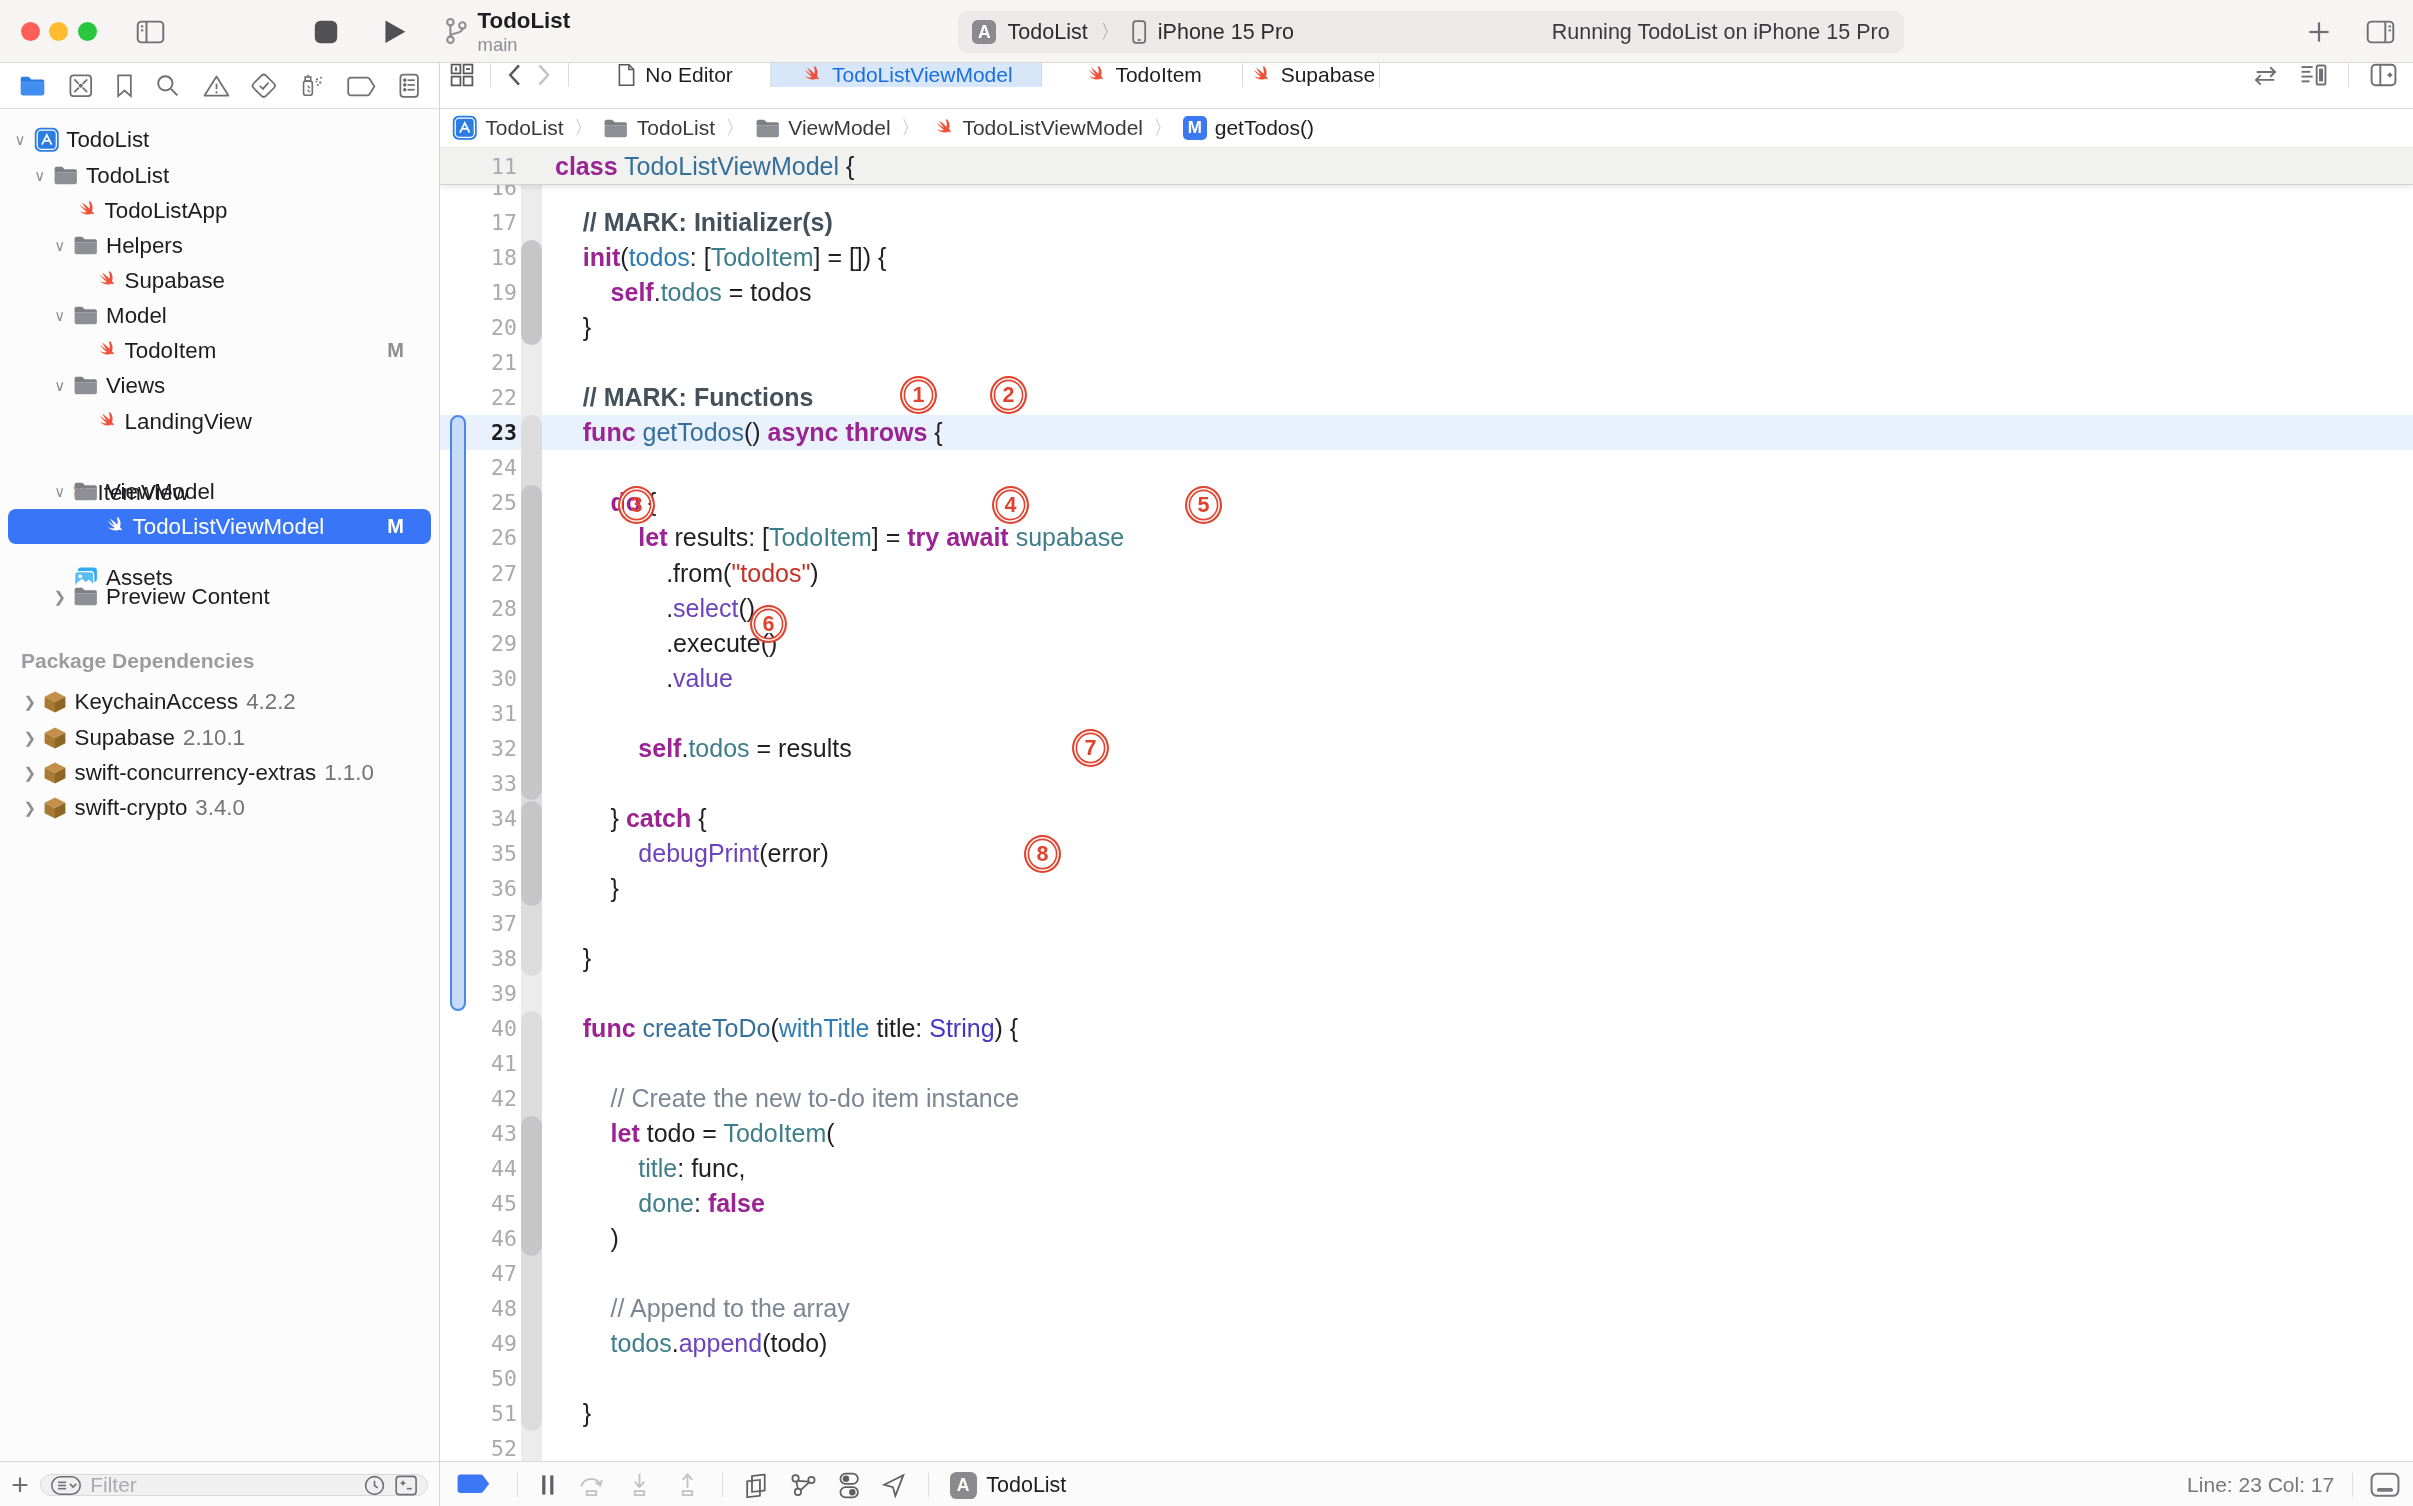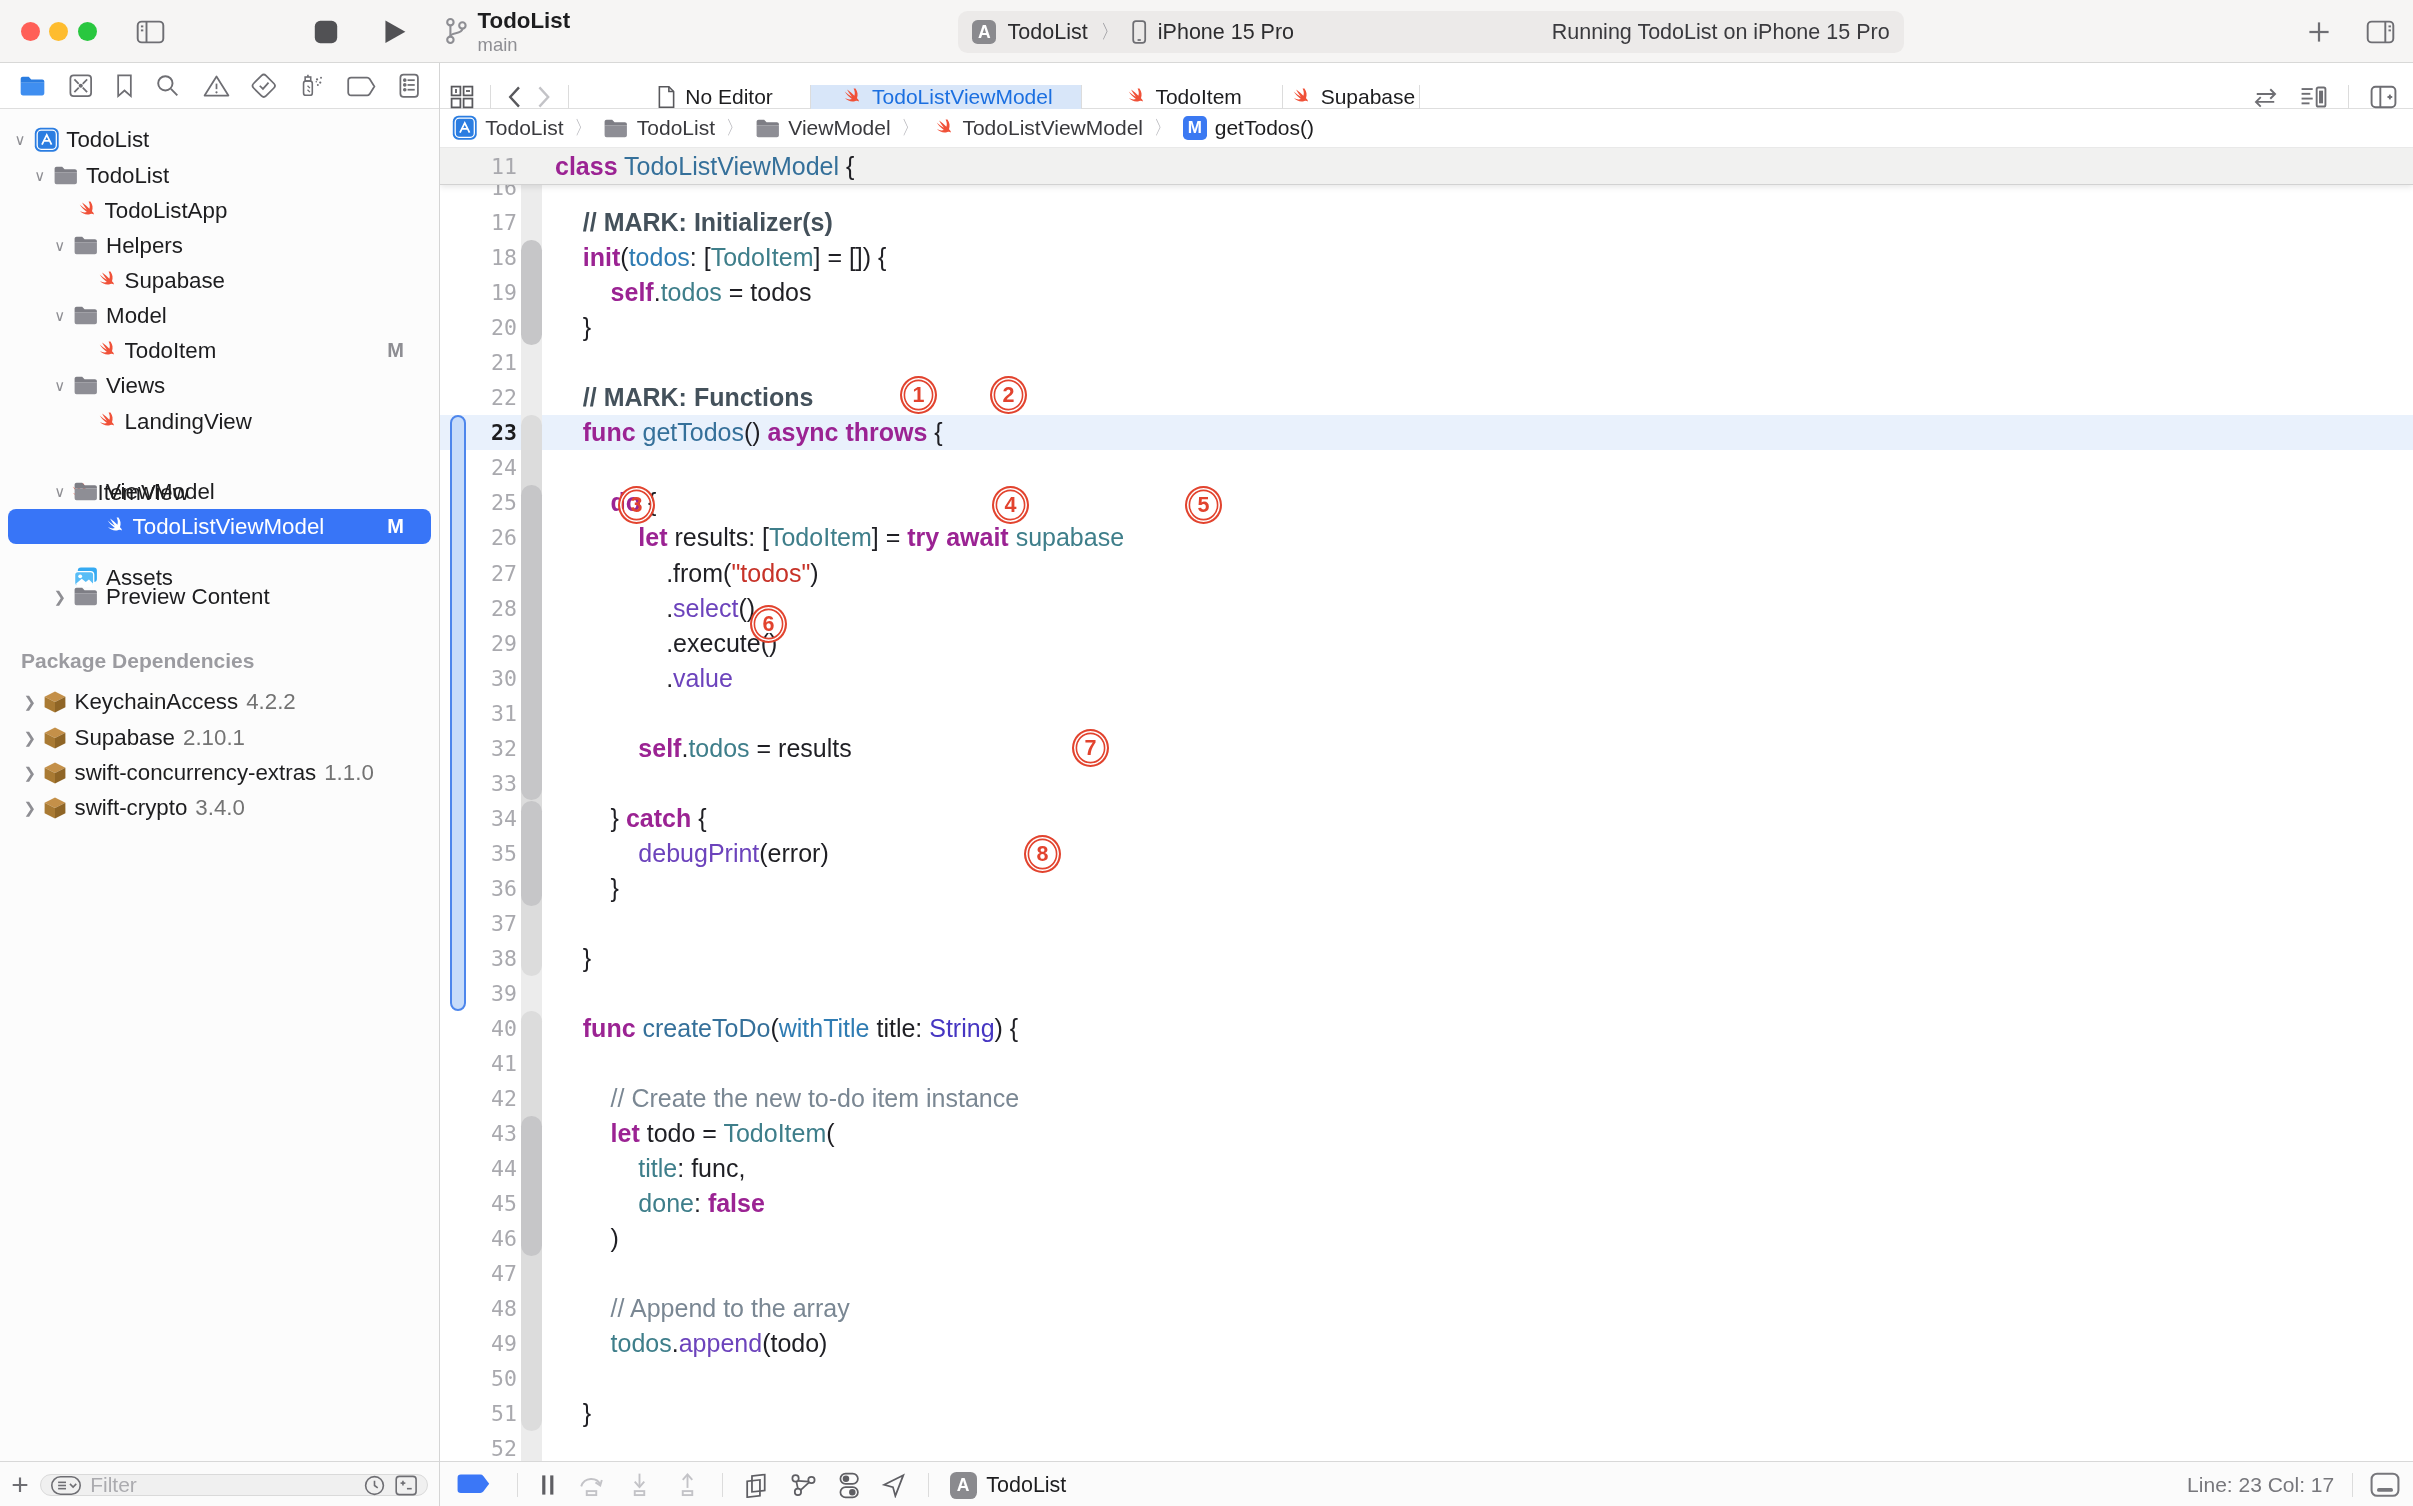--- a/index.html
+++ b/index.html
@@ -17,21 +17,21 @@
   #window-subtitle{font-size:18.4px;color:#8e8e93;}
   #scheme-pill{position:absolute;left:958px;top:11.2px;width:946px;height:42px;border-radius:9.6px;background:#eceae9;display:flex;align-items:center;padding:0 14.4px;gap:11.2px;}
   .pill-label{font-size:21.5px;color:#2c2c2e;}
   .pill-chev{font-size:19px;color:#98989d;margin:0 1.6px;}
   #scheme-status{margin-left:auto;font-size:21.5px;color:#3a3a3e;}
   #titlebar-right{position:absolute;right:17.6px;top:0;height:63px;display:flex;align-items:center;gap:35px;color:#6e6e73;}
 
   
   #tabrow{position:absolute;left:0;top:63px;width:2413px;height:46px;background:#ffffff;border-bottom:0.8px solid #dedede;}
   #nav-strip{position:absolute;left:0;top:0;width:439px;height:46px;display:flex;align-items:center;justify-content:space-around;padding:0 8px;}
-  #tabs-area{position:absolute;left:439px;top:0;right:0;height:46px;display:flex;align-items:flex-end;gap:40px;}
+  #tabs-area{position:absolute;left:439px;top:0;right:0;height:46px;display:flex;align-items:flex-start;}
   .tab-tools{display:flex;align-items:center;gap:16px;padding:0 11.2px;color:#58585c;}
   .v-div{width:0.8px;height:24px;background:#dcdcdc;align-self:center;}
   .tab{display:flex;align-items:center;justify-content:center;gap:9.6px;font-size:21px;color:#1d1d1f;}
   .tab.selected{background:#d8e6f9;color:#1b6fe0;}
   #tabs-right{margin-left:auto;display:flex;align-items:center;gap:21px;padding-right:16px;color:#6e6e73;}
 
   
   #breadcrumb{position:absolute;left:439px;top:109px;right:0;height:39px;background:#fff;border-bottom:0.8px solid #e9e9e9;display:flex;align-items:center;padding-left:12.8px;gap:10.4px;font-size:21px;color:#3a3a3e;}
   .bc-chev{color:#b9b9be;font-size:19px;}
   .bc-item{display:flex;align-items:center;gap:8px;}

